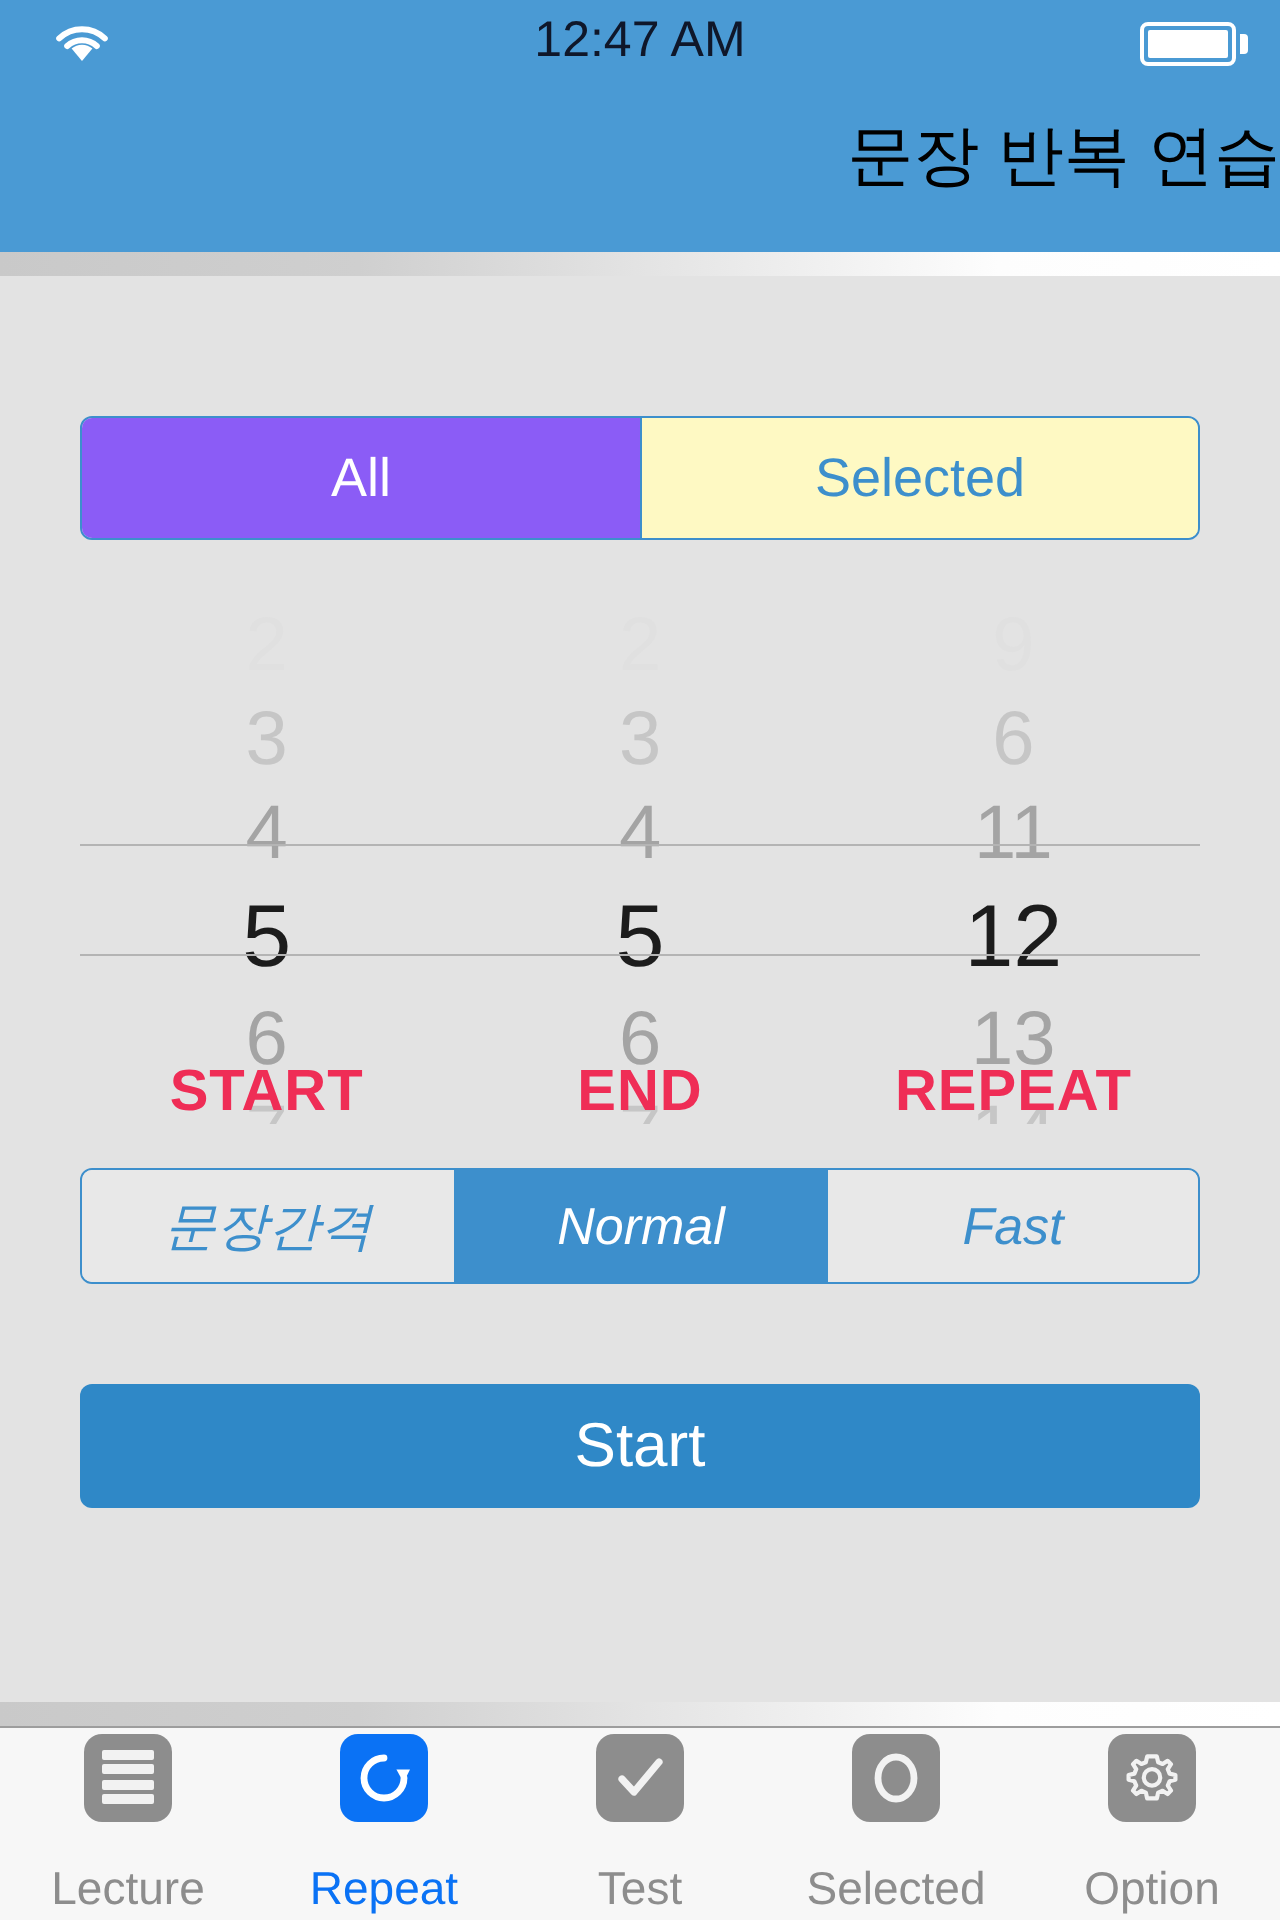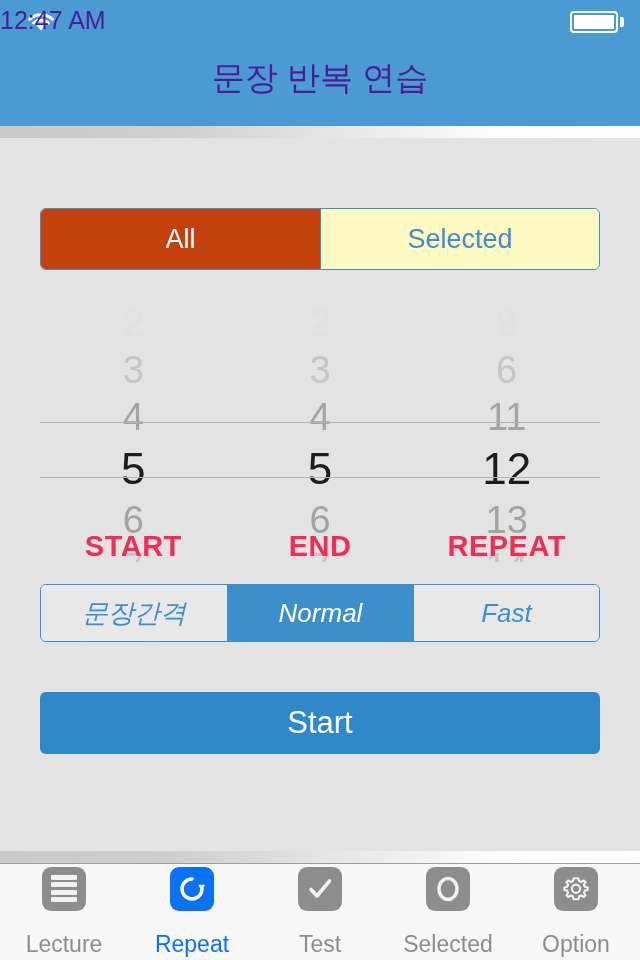--- a/index.html
+++ b/index.html
@@ -26,21 +26,22 @@
   .statusbar {
     position: relative;
     height: 40px; width: 100%;
   }
   .wifi-icon {
     position: absolute; left: 24px; top: 8px;
     width: 34px; height: 26px;
   }
   .status-time {
     position: absolute; left: 0; right: 0; top: 6px;
-    color: #4c1d95;
+    text-align: center;
+    color: #0f172a;
     font-size: 25px;
     letter-spacing: 0px;
   }
   .battery {
     position: absolute; right: 22px; top: 11px;
     width: 48px; height: 22px;
     border: 2px solid #ffffff;
     border-radius: 4px;
     padding: 2px;
   }
@@ -50,22 +51,22 @@
     border-radius: 1px;
   }
   .battery-nub {
     position: absolute; right: 16px; top: 17px;
     width: 4px; height: 10px;
     background: #ffffff;
     border-radius: 0 2px 2px 0;
   }
   .nav-title {
     position: absolute; left: 0; right: 0; top: 56px;
-    text-align: center;
-    color: #4c1d95;
+    text-align: right;
+    color: #000000;
     font-size: 33px;
     font-weight: 400;
   }
 
   
   .grad-strip {
     width: 100%; height: 12px;
     background: linear-gradient(to right, #c9c9c9 0%, #cfcfcf 28%, #e8e8e8 55%, #fdfdfd 78%, #ffffff 100%);
     flex: 0 0 12px;
   }
@@ -93,21 +94,21 @@
   }
   .seg-scope .seg {
     flex: 1 1 50%;
     display: flex; align-items: center; justify-content: center;
     font-size: 27px;
     color: #3d8fcc;
     background: #fef9c3;
     border-left: 1px solid #3d8fcc;
   }
   .seg-scope .seg:first-child { border-left: none; }
-  .seg-scope .seg.on { background: #c2410c; color: #ffffff; }
+  .seg-scope .seg.on { background: #8b5cf6; color: #ffffff; }
 
   
   .pickers {
     position: relative;
     margin-top: 30px;
     height: 262px;
     display: flex;
   }
   .picker-col {
     position: relative;

